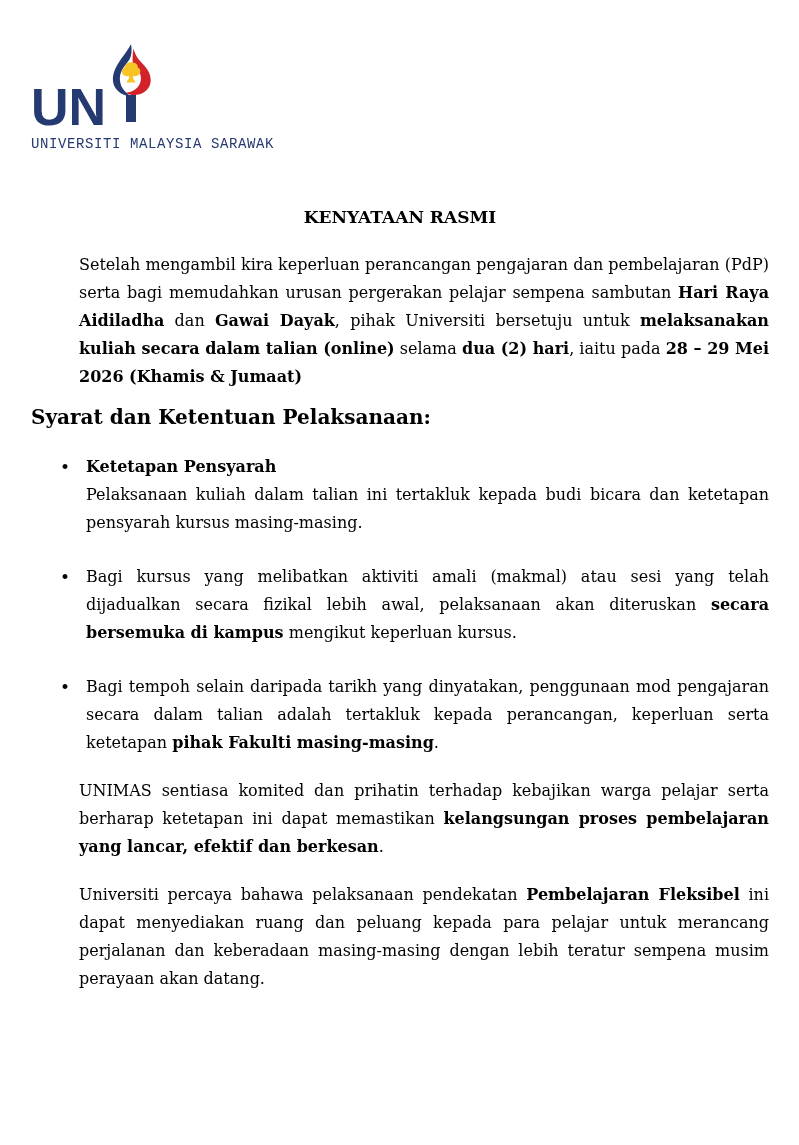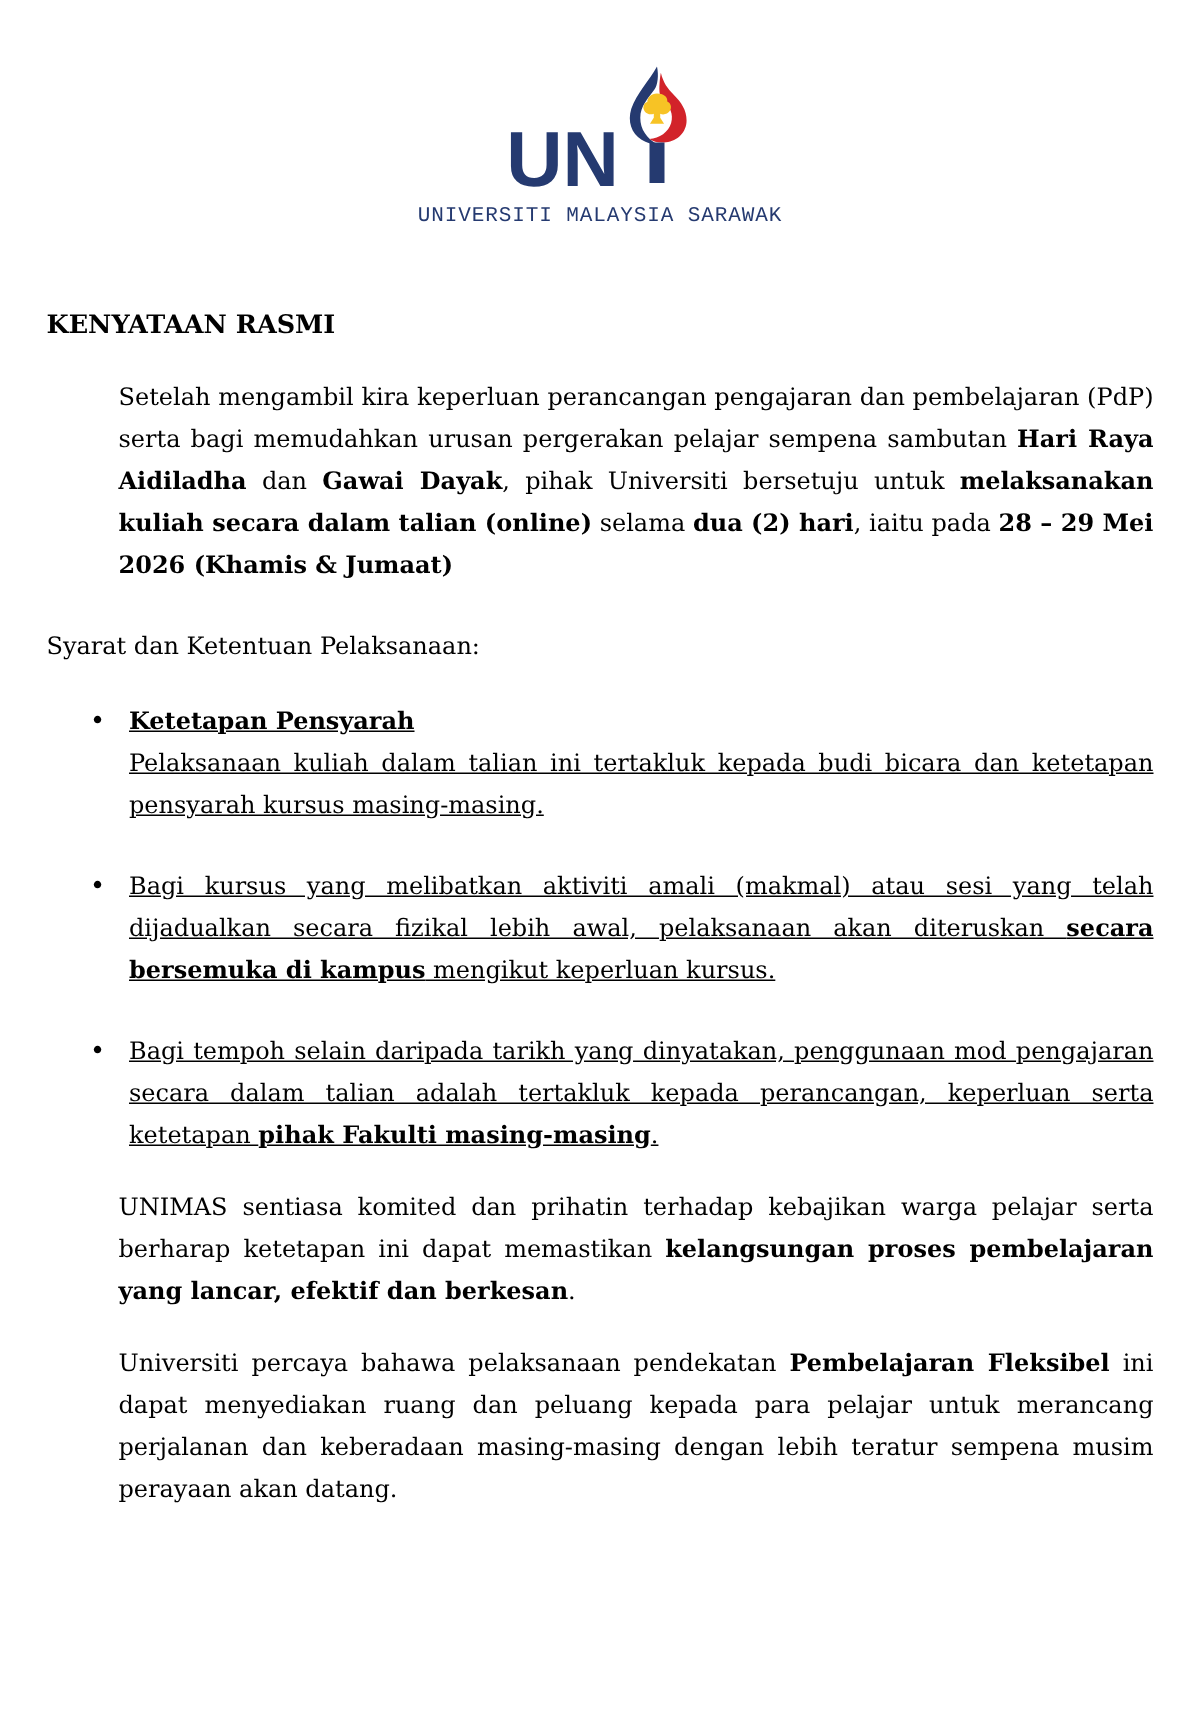--- a/index.html
+++ b/index.html
@@ -7,21 +7,21 @@
   body {
     width: 799px;
     height: 1145px;
     overflow: hidden;
     font-family: "DejaVu Serif", serif;
     color: #000000;
   }
   .page { padding: 42px 30px 0 31px; }
 
   
-  .logo-block { text-align: center; }
+  .logo-block { text-align: left; }
   .logo-word {
     display: inline-flex;
     align-items: flex-end;
     font-family: "Liberation Sans", sans-serif;
     font-weight: 700;
     font-size: 52px;
     line-height: 1;
     letter-spacing: 0px;
     color: var(--navy, #253A70);
   }
@@ -45,50 +45,50 @@
     color: var(--navy, #253A70);
     white-space: nowrap;
   }
   .fill-navy   { fill: var(--navy, #253A70); }
   .fill-red    { fill: var(--red, #D2232A); }
   .fill-yellow { fill: var(--yellow, #F7C325); }
 
   
   .doc-title {
     margin-top: 52px;
+    text-align: center;
     font-weight: bold;
     font-size: 17px;
     line-height: 27px;
   }
   .doc-title .t-line { display: block; white-space: nowrap; }
 
   
   .para {
     margin-top: 20px;
     font-size: 16px;
     line-height: 28px;
     text-align: justify;
     margin-left: 48px;
   }
   .section-heading {
-    margin-top: 26px;
-    font-size: 16px;
+    margin-top: 12px;
+    font-size: 20px;
     line-height: 28px;
-    font-weight: normal;
+    font-weight: bold;
   }
   ul.terms-list {
     list-style: none;
     margin-top: 22px;
   }
   ul.terms-list li {
     position: relative;
     padding-left: 55px;
     font-size: 16px;
     line-height: 28px;
-    text-decoration: underline;
   }
   ul.terms-list li + li { margin-top: 26px; }
   ul.terms-list li::before {
     content: "\2022";
     position: absolute;
     left: 29px;
     top: 0;
     font-size: 17px;
     line-height: 28px;
   }

